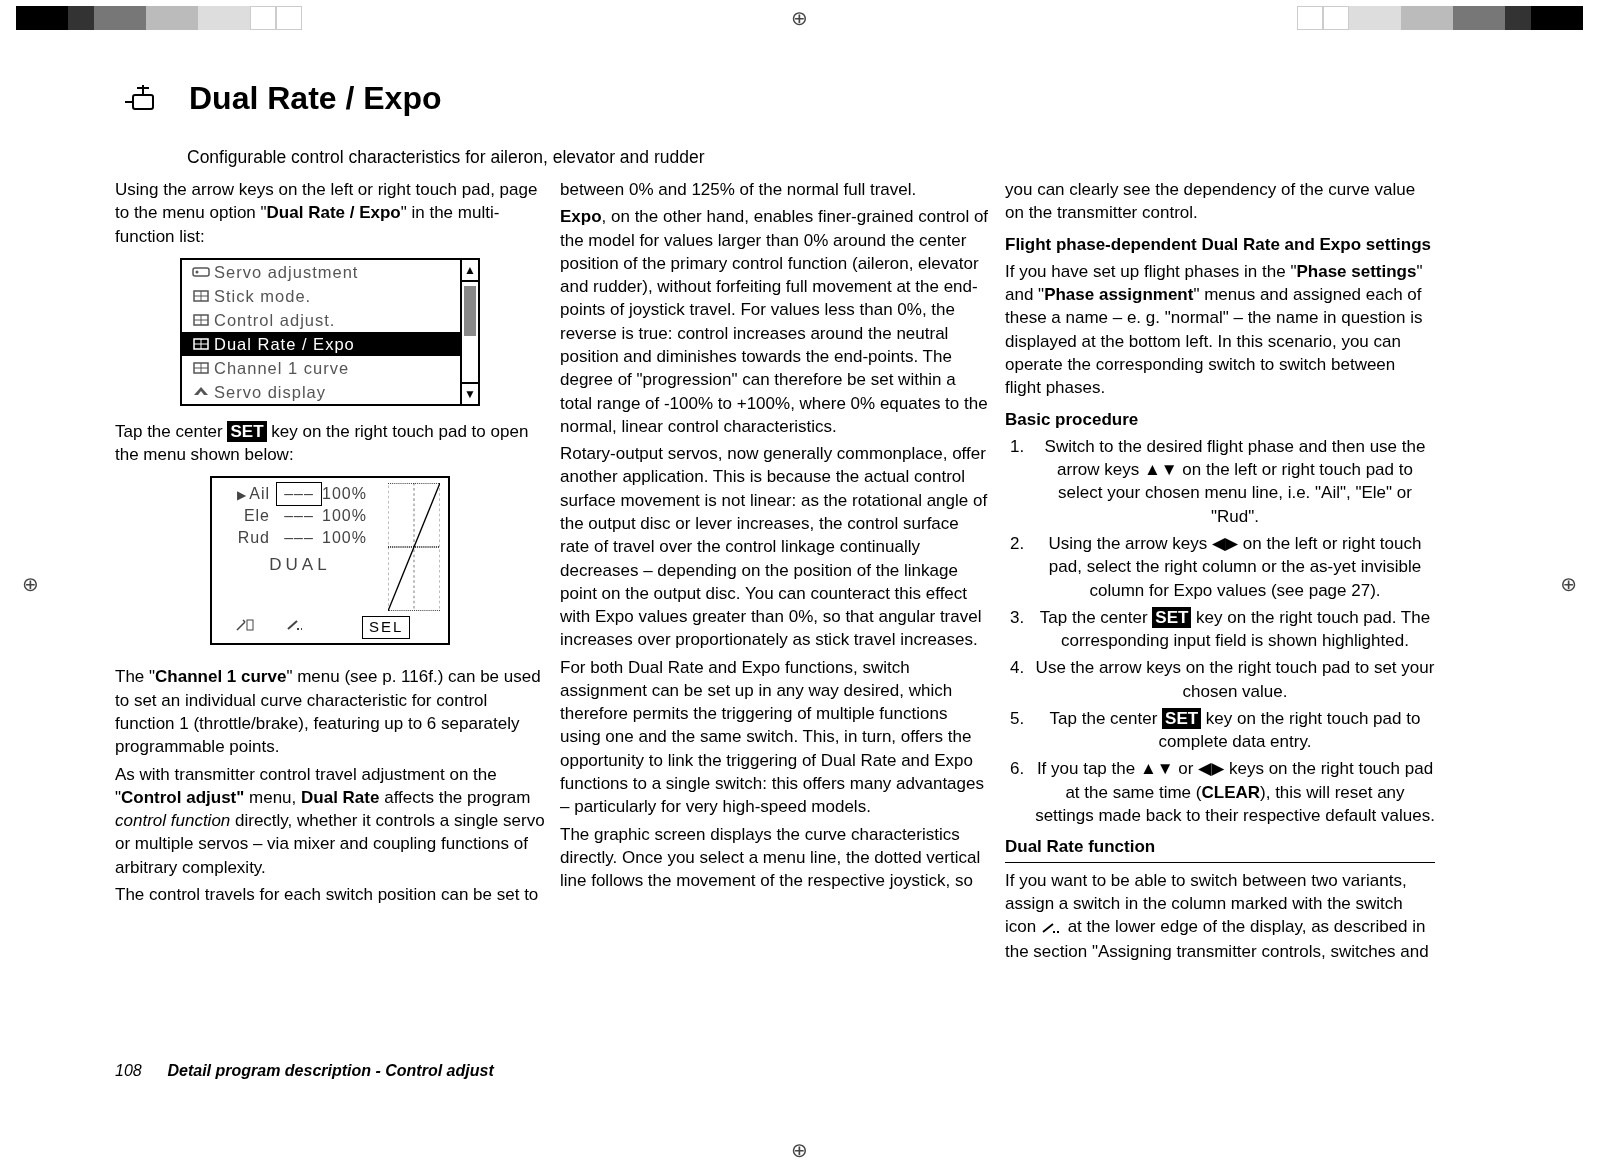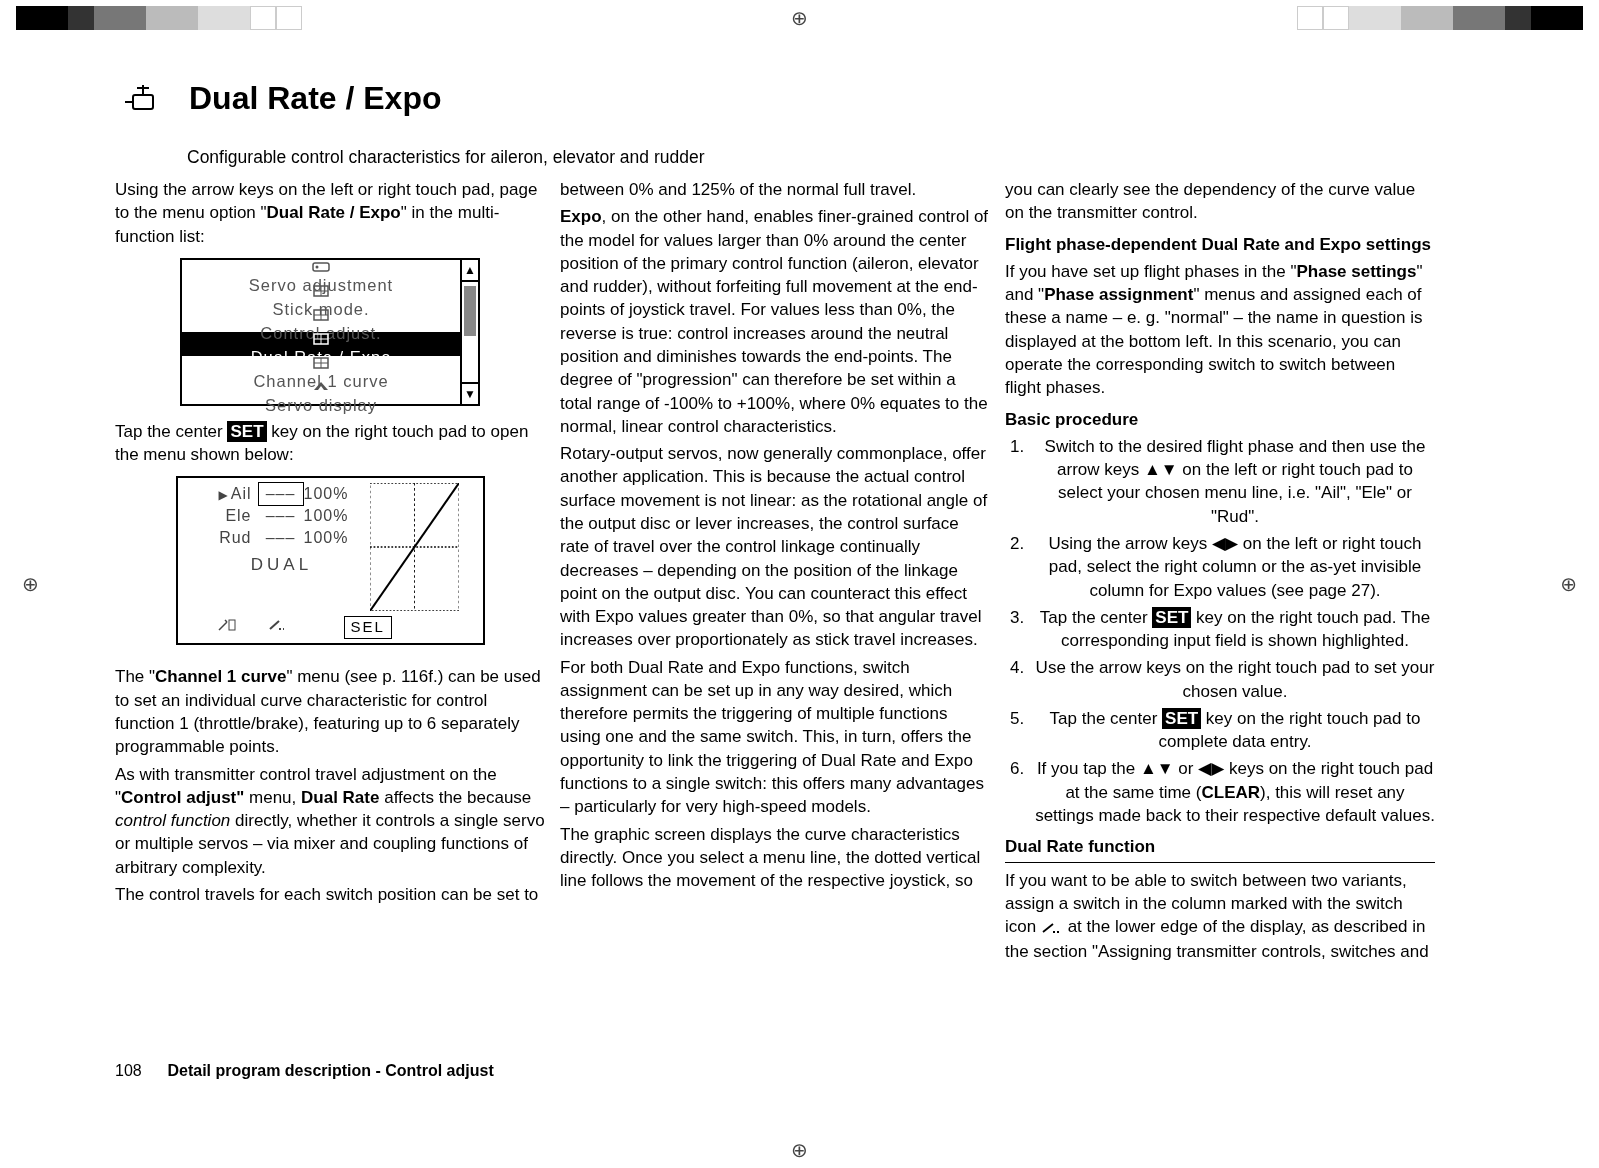--- a/index.html
+++ b/index.html
@@ -38,51 +38,51 @@
 
   ol.steps { list-style: decimal; padding-left: 24px; }
   ol.steps li { margin-bottom: 4px; padding-left: 6px; text-align: center; }
 
   .set-key { background:#000; color:#fff; padding: 0 3px; font-weight: bold; font-size: 17px; display:inline-block; line-height:1.25; }
 
   
   .menubox { width: 300px; margin: 10px auto 14px; border: 2px solid #000; background:#fff; font-family: "Arial", sans-serif; }
   .menubox-inner { display:flex; }
   .menubox-list { flex:1; }
-  .menubox-row { display:flex; align-items:center; height: 24px; padding: 0 6px; flex-direction: column; }
+  .menubox-row { display:flex; align-items:center; height: 24px; padding: 0 6px; }
   .menubox-row .micon { width: 26px; display:flex; justify-content:center; }
   .menubox-row .mlabel { font-size: 16.5px; letter-spacing: 1px; color:#555; }
   .menubox-row.sel { background:#000; }
   .menubox-row.sel .mlabel { color:#fff; }
   .menubox-row.sel .micon svg { stroke:#fff; fill:#fff; }
   .menubox-scroll { width: 18px; border-left: 2px solid #000; display:flex; flex-direction:column; }
   .menubox-scroll .arr { height: 22px; display:flex; align-items:center; justify-content:center; border-bottom:2px solid #000; font-size:12px; }
   .menubox-scroll .arr.dn { border-bottom:none; border-top:2px solid #000; }
   .menubox-scroll .track { flex:1; background:#fff; position:relative; }
   .menubox-scroll .thumb { position:absolute; left:2px; right:2px; top:4px; height:50px; background:#888; }
 
   
-  .curvebox { width: 309px; margin: 10px auto 20px; border: 2px solid #000; background:#fff; padding: 5px 24px 4px; font-family: "Arial", sans-serif; }
+  .curvebox { width: 240px; margin: 10px auto 20px; border: 2px solid #000; background:#fff; padding: 5px 8px 4px; font-family: "Arial", sans-serif; }
   .curvebox-inner { display:flex; gap: 8px; height: 128px; }
   .curvebox-left { width: 160px; }
   .crow { display:flex; height: 22px; align-items:center; font-size:16px; color:#444; letter-spacing:1px; }
   .crow .cname { width: 56px; text-align:right; padding-right:6px; }
   .crow .cdash { width: 46px; text-align:center; }
   .crow .cval { width: 54px; }
   .crow.sel .cname::before { content:"▶"; font-size:12px; margin-right:2px; }
   .crow.sel .cdash, .crow.sel .cval { }
   .crow.boxed .cdash { border:1.5px solid #000; }
   .clabel-dual { text-align:center; font-size:17px; letter-spacing:4px; margin-top:4px; color:#444; }
   .curvebox-graph { flex:1; position:relative; border:none; }
   .curvebox-graph svg { width:100%; height:100%; }
   .curvebox-bottom { display:flex; height:24px; align-items:center; margin-top:4px; }
   .curvebox-bottom .bi { width:50px; text-align:center; font-size:16px; }
   .curvebox-bottom .bsel { border:1.5px solid #000; padding:0 6px; letter-spacing:2px; font-size:15px; margin-left: 42px; }
 
-  .footer { position:absolute; left: 0; bottom: 0; font-size: 16px; }
+  .footer { position:absolute; left: 0; bottom: 0; font-size: 16px; font-style: italic; }
   .footer .pnum { display:inline-block; width: 48px; }
   .footer .ftxt { font-weight: bold; }
   .sw-inline { display:inline-block; vertical-align:-2px; }
 </style>
 </head>
 <body>
 
 <div class="colorbar left">
   <span class="sq-b"></span>
     <span class="sq-b"></span>
@@ -253,21 +253,21 @@
                 <path d="M12 11 L17 11" stroke="#444" stroke-width="2" stroke-dasharray="2 2"></path>
               </svg></span>
           <span class="bsel">SEL</span>
         </div>
       </div>
 
       <p>
         <span>The "</span><b>Channel 1 curve</b><span>" menu (see p. 116f.) can be used to set an individual curve characteristic for control function 1 (throttle/brake), featuring up to 6 separately programmable points.</span>
       </p>
       <p>
-        <span>As with transmitter control travel adjustment on the "</span><b>Control adjust"</b><span> menu, </span><b>Dual Rate</b><span> affects the because </span><i>control function</i><span> directly, whether it controls a single servo or multiple servos – via mixer and coupling functions of arbitrary complexity.</span>
+        <span>As with transmitter control travel adjustment on the "</span><b>Control adjust"</b><span> menu, </span><b>Dual Rate</b><span> affects the program </span><i>control function</i><span> directly, whether it controls a single servo or multiple servos – via mixer and coupling functions of arbitrary complexity.</span>
       </p>
       <p>The control travels for each switch position can be set to</p>
     </div>
 
     <div class="col">
       <p>between 0% and 125% of the normal full travel.</p>
       <p><b>Expo</b><span>, on the other hand, enables finer-grained control of the model for values larger than 0% around the center position of the primary control function (aileron, elevator and rudder), without forfeiting full movement at the end-points of joystick travel. For values less than 0%, the reverse is true: control increases around the neutral position and diminishes towards the end-points. The degree of "progression" can therefore be set within a total range of -100% to +100%, where 0% equates to the normal, linear control characteristics.</span></p>
       <p>Rotary-output servos, now generally commonplace, offer another application. This is because the actual control surface movement is not linear: as the rotational angle of the output disc or lever increases, the control surface rate of travel over the control linkage continually decreases – depending on the position of the linkage point on the output disc.  You can counteract this effect with Expo values greater than 0%, so that angular travel increases over proportionately as stick travel increases.</p>
       <p>For both Dual Rate and Expo functions, switch assignment can be set up in any way desired, which therefore permits the triggering of multiple functions using one and the same switch. This, in turn, offers the opportunity to link the triggering of Dual Rate and Expo functions to a single switch: this offers many advantages – particularly for very high-speed models.</p>
       <p>The graphic screen displays the curve characteristics directly. Once you select a menu line, the dotted vertical line follows the movement of the respective joystick, so</p>

